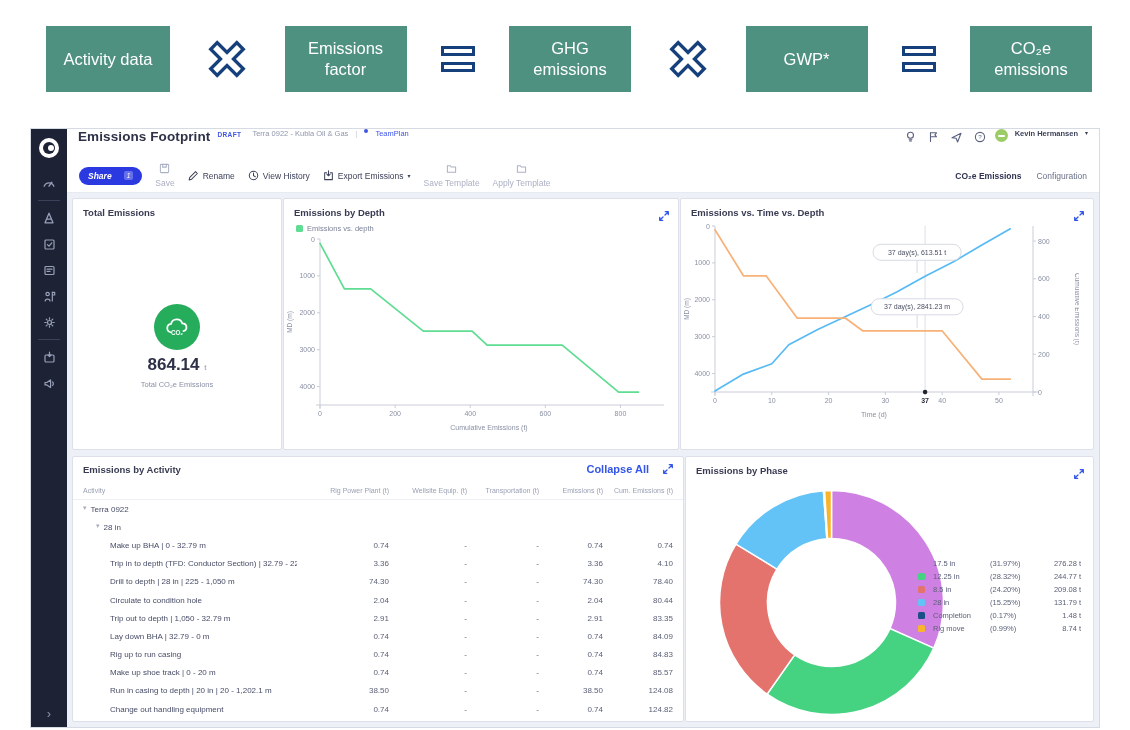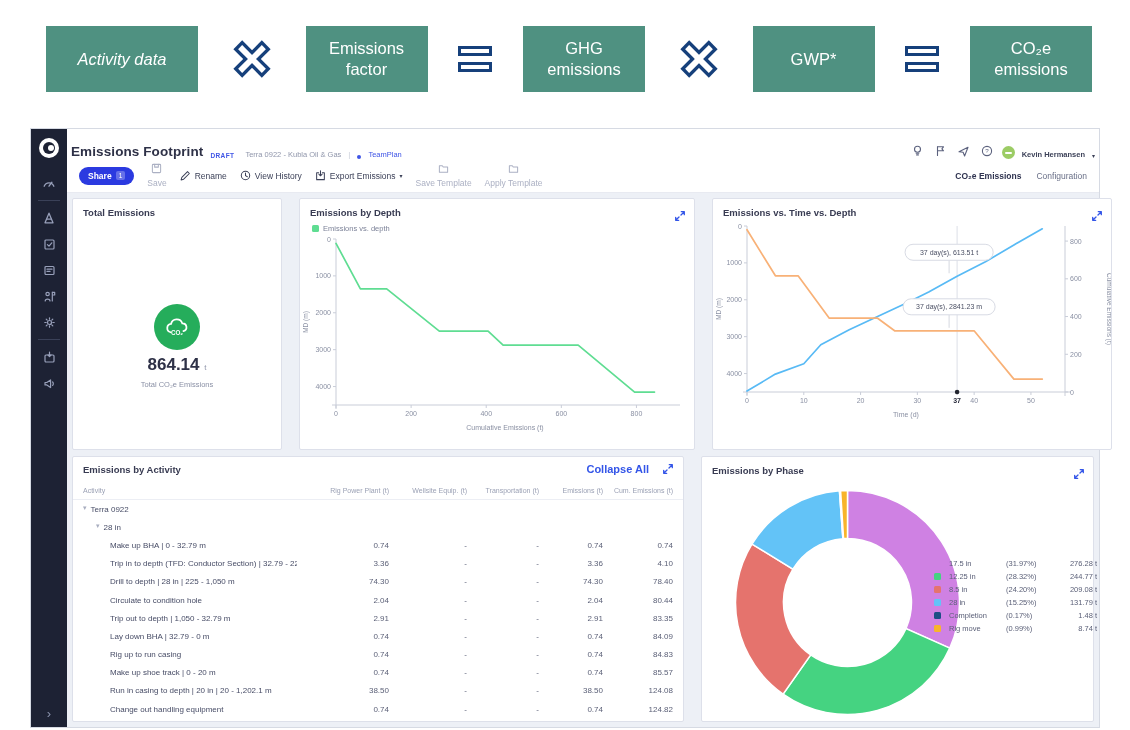--- a/index.html
+++ b/index.html
@@ -1,63 +1,63 @@
 <!DOCTYPE html>
 <html><head>
 <meta charset="utf-8">
 <style>
   html,body{margin:0;padding:0;}
   body{width:1130px;height:730px;position:relative;background:#fff;font-family:"Liberation Sans",sans-serif;overflow:hidden;}
   
   .banner{position:absolute;top:26px;left:46px;width:1046px;height:66px;display:flex;align-items:center;justify-content:space-between;}
   .step{background:#4f9181;color:#fff;height:66px;display:flex;align-items:center;justify-content:center;text-align:center;font-size:16.5px;line-height:1.25;padding:0 10px;box-sizing:border-box;}
-  .step.w1{width:152px;font-style:italic;}
+  .step.w1{width:124px;}
   .step.w2{width:122px;}
   .op{display:flex;flex-direction:column;align-items:center;justify-content:center;gap:6px;}
   .eqbar{width:34px;height:10px;border:3.5px solid #16407b;background:#fff;box-sizing:border-box;}
   
   .dash{position:absolute;top:128px;left:30px;width:1070px;height:600px;border:1px solid #d6dae3;background:#fff;display:flex;box-sizing:border-box;}
   
   .side{width:36px;background:#1d2234;display:flex;flex-direction:column;align-items:center;padding-top:9px;box-sizing:border-box;flex:none;}
   .side .logo{width:20px;height:20px;border-radius:50%;background:#fff;position:relative;margin-bottom:12px;}
   .side .logo:after{content:"";position:absolute;left:4px;top:4px;width:12px;height:12px;border-radius:50%;background:#1d2234;}
   .side .logo:before{content:"";position:absolute;left:9px;top:7px;width:6px;height:6px;border-radius:50%;background:#fff;z-index:2;}
   .sic{width:36px;height:26px;display:flex;align-items:center;justify-content:center;}
   .sdiv{width:22px;height:1px;background:#3a4158;margin:4px 0;}
   .side svg{stroke:#98a0ba;fill:none;stroke-width:1.2;stroke-linecap:round;stroke-linejoin:round;}
   .side .expand{margin-top:auto;margin-bottom:6px;color:#8a92ac;font-size:13px;}
   
   .main{flex:1;display:flex;flex-direction:column;min-width:0;}
-  .hrow1{height:30px;display:flex;align-items:flex-end;padding:0 4px;gap:7px;flex:none;}
+  .hrow1{height:30px;display:flex;align-items:flex-start;padding:0 11px;gap:7px;flex:none;}
   .htitle{font-size:13.5px;font-weight:700;color:#2e3147;letter-spacing:.1px;}
   .hbadge{font-size:6.5px;font-weight:700;color:#3f55e6;letter-spacing:.4px;margin-top:2px;}
   .hctx{font-size:7.5px;color:#9096ab;margin-left:4px;}
   .hsep{color:#c9cdd8;font-size:8px;}
   .hdot{width:4px;height:4px;border-radius:50%;background:#3f55e6;}
   .hplan{font-size:7.5px;color:#3f55e6;}
   .hspace{flex:1;}
   .hic{display:flex;align-items:center;justify-content:center;width:16px;height:16px;}
   .hic svg{stroke:#5c627e;fill:none;stroke-width:1.1;stroke-linecap:round;stroke-linejoin:round;}
   .avatar{width:13px;height:13px;border-radius:50%;background:#9ccc65;position:relative;}
   .avatar:after{content:"";position:absolute;left:3px;top:5.5px;width:7px;height:2px;border-radius:1px;background:#fff;}
   .uname{font-size:7.5px;font-weight:700;color:#3c4158;}
   .ucaret{font-size:6px;color:#3c4158;}
   .hrow2{height:33px;display:flex;align-items:center;padding:0 12px;border-bottom:1px solid #e8eaf1;gap:13px;flex:none;}
-  .share{background:#2b3ae0;color:#fff;border-radius:11px;font-size:8.5px;font-weight:700;padding:4px 9px;display:flex;align-items:center;gap:4px;}
+  .share{background:#2b3ae0;color:#fff;border-radius:11px;font-size:8.5px;font-weight:700;padding:4px 9px;display:flex;align-items:center;gap:12px;font-style:italic;}
   .sbadge{background:rgba(255,255,255,.28);border-radius:2px;font-size:6.5px;padding:1px 3px;font-weight:400;}
   .tbtn{display:flex;align-items:center;gap:4px;font-size:8.5px;color:#3c4158;}
   .tbtn svg{stroke:currentColor;fill:none;stroke-width:1.1;stroke-linecap:round;stroke-linejoin:round;}
   .tbtn.dis{color:#abb0c3;flex-direction:column;}
   .tcaret{font-size:6px;}
   .tabs{margin-left:auto;display:flex;gap:15px;align-items:center;}
   .tab{font-size:8.5px;color:#6a7088;}
   .tab.active{color:#2f3350;font-weight:700;}
   
   .content{flex:1;background:#edf0f6;padding:5px;display:flex;flex-direction:column;gap:6px;min-height:0;}
-  .prow{display:flex;gap:17px;min-height:0;}
+  .prow{display:flex;gap:1px;min-height:0;}
   .prow1{height:252px;flex:none;}
   .prow2{flex:1;}
   .panel{background:#fff;border:1px solid #dde0ea;border-radius:2px;position:relative;box-sizing:border-box;}
   .ptitle{font-size:9.5px;font-weight:700;color:#383b52;padding:8px 10px 2px;}
   .fsbtn{position:absolute;top:8px;right:9px;}
   .fsbtn svg{stroke:#3355e8;fill:none;stroke-width:1.3;stroke-linecap:round;}
   
   .p-total{width:210px;flex:none;}
   .totalbox{position:absolute;left:0;right:0;top:105px;display:flex;flex-direction:column;align-items:center;gap:5px;}
   .gcircle{width:46px;height:46px;border-radius:50%;background:#25ad5b;display:flex;flex-direction:column;align-items:center;justify-content:center;}

